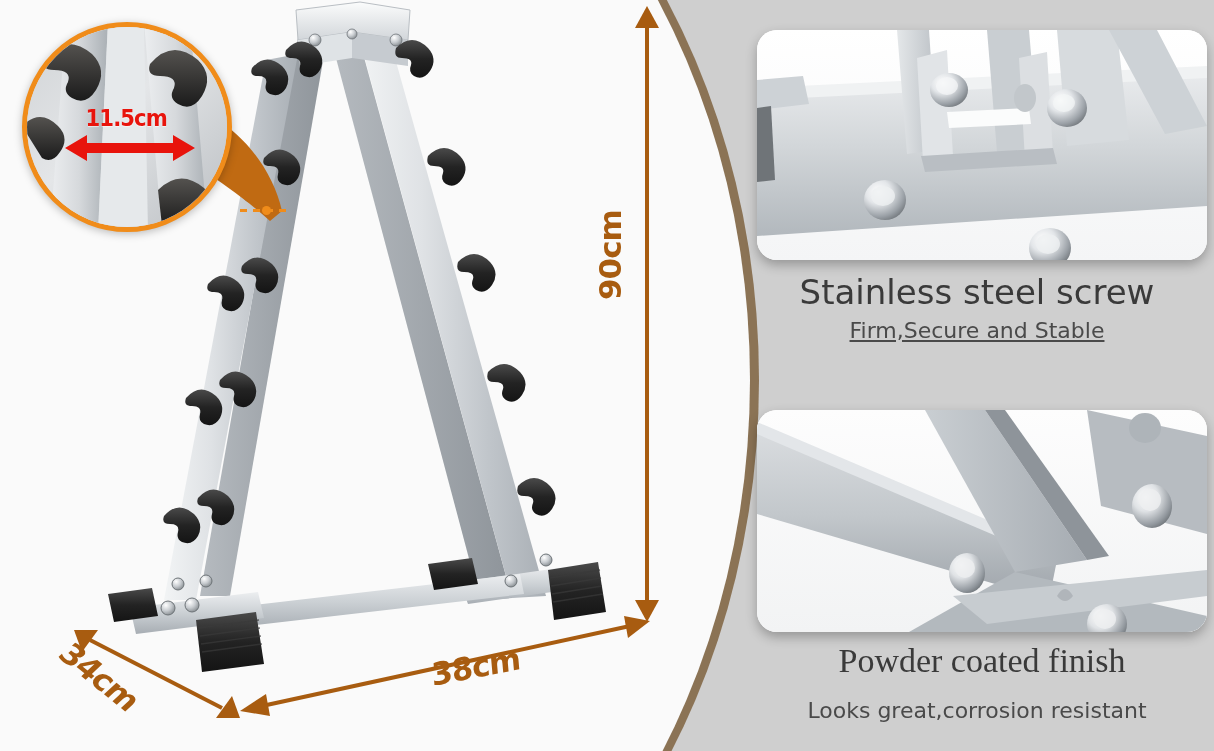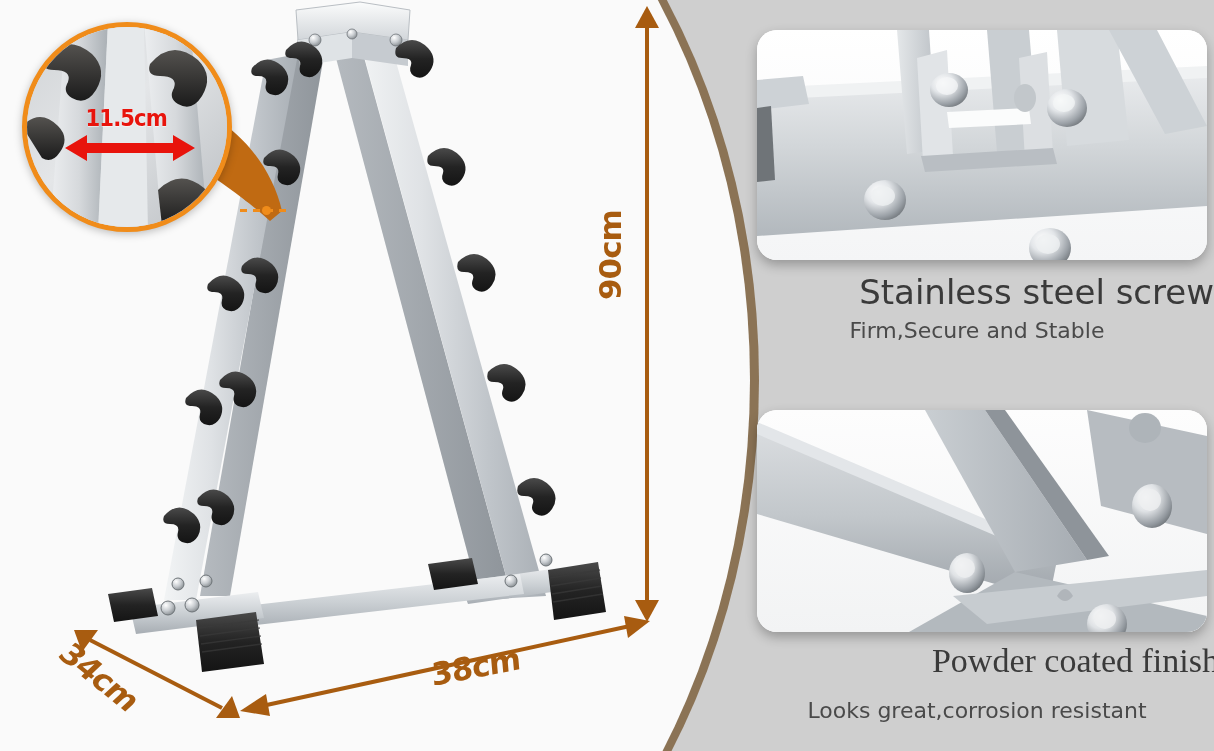--- a/index.html
+++ b/index.html
@@ -91,21 +91,21 @@
   
   .feature{position:absolute;}
   .feature-photo{
     position:relative;width:100%;height:100%;
     border-radius:20px;overflow:hidden;
     box-shadow:0 5px 12px rgba(0,0,0,.28);
     background:#fff;
   }
   .feature-photo svg{display:block;}
   .feat-title{
-    position:absolute;width:474px;text-align:right;
+    position:absolute;width:474px;text-align:center;
     color:#3a3a3a;font-size:34px;
     font-family:"DejaVu Sans", sans-serif;
     font-weight:400;
     white-space:nowrap;
   }
   .feat-sub{
     position:absolute;width:474px;text-align:center;
     color:#4a4a4a;font-size:22px;
     font-family:"DejaVu Sans", sans-serif;
     white-space:nowrap;
@@ -390,21 +390,21 @@
         <ellipse cx="307" cy="73" rx="11" ry="9" fill="#f4f6f7" opacity=".7"></ellipse>
         <ellipse cx="268" cy="68" rx="11" ry="14" fill="#c2c7cb"></ellipse>
         <ellipse cx="128" cy="170" rx="21" ry="20" fill="url(#chrome)"></ellipse>
         <ellipse cx="126" cy="166" rx="12" ry="10" fill="#eef0f1" opacity=".8"></ellipse>
         <ellipse cx="293" cy="218" rx="21" ry="20" fill="url(#chrome)"></ellipse>
         <ellipse cx="291" cy="214" rx="12" ry="10" fill="#eef0f1" opacity=".8"></ellipse>
       </svg>
     </div>
   </div>
   <div class="feat-title" style="left:740px;top:272px;">Stainless steel screw</div>
-  <div class="feat-sub" style="left:740px;top:318px;">Firm,Secure and Stable</div>
+  <div class="feat-sub" style="left:740px;top:318px;text-decoration:underline;">Firm,Secure and Stable</div>
 
   <div class="feature" style="left:757px;top:410px;width:450px;height:222px;">
     <div class="feature-photo">
       <svg width="450" height="222" viewBox="0 0 450 222">
         <defs>
           <linearGradient id="f2bg" x1="0" y1="0" x2="0" y2="1">
             <stop offset="0" stop-color="#fdfdfd"></stop>
             <stop offset="1" stop-color="#f2f3f4"></stop>
           </linearGradient>
           <linearGradient id="f2barA" x1="0" y1="0" x2="0" y2="1">

